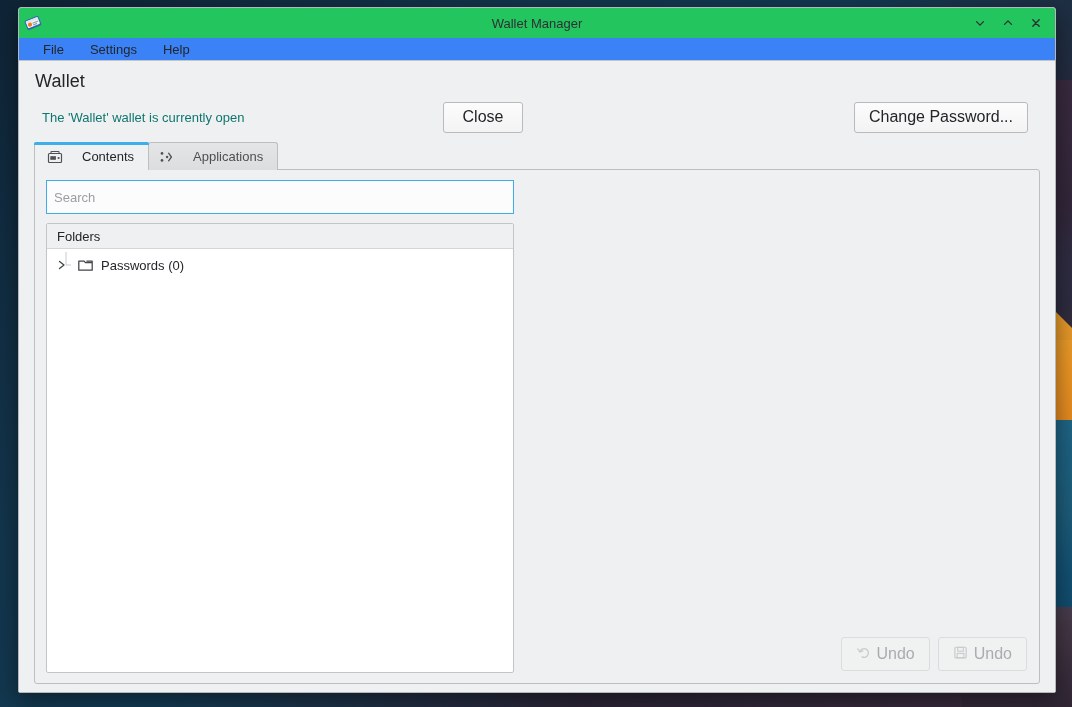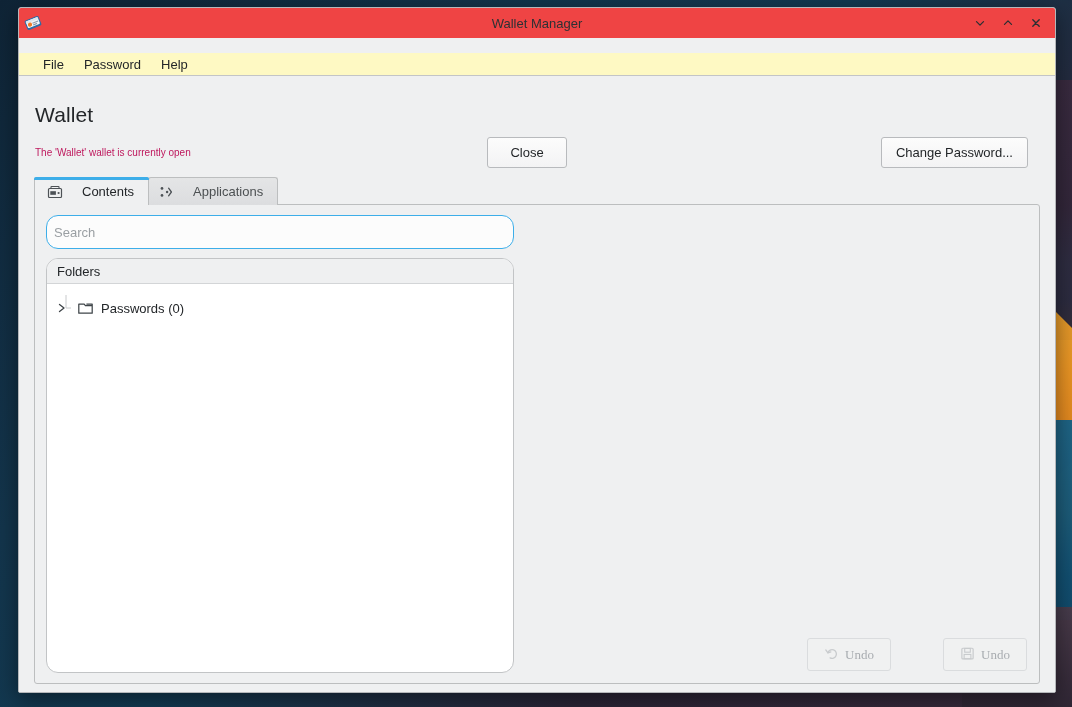--- a/index.html
+++ b/index.html
@@ -57,21 +57,21 @@
     border: 1px solid #b5b7ba;
     border-radius: 3px 3px 2px 2px;
     box-shadow: 0 6px 22px rgba(0,0,0,.45);
     display: flex; flex-direction: column;
     overflow: hidden;
   }
 
   
   .titlebar {
     height: 30px;
-    background: #ef4444;
+    background: #22c55e;
     display: flex; align-items: center;
     position: relative;
     flex: 0 0 auto;
   }
   .titlebar .app-icon {
     width: 18px; height: 18px;
     margin-left: 5px;
     position: relative;
     flex: 0 0 auto;
   }
@@ -90,72 +90,71 @@
   .win-btn {
     width: 26px; height: 24px;
     display: flex; align-items: center; justify-content: center;
     border-radius: 2px;
   }
   .win-btn svg { display: block; }
 
   
   .menubar {
     height: 23px;
-    background: #fef9c3;
+    background: #3b82f6;
     display: flex; align-items: center;
     padding-left: 22px;
-    gap: 16px;
+    gap: 22px;
     border-bottom: 1px solid #c3c5c7;
     flex: 0 0 auto;
-    margin-top: 15px;
   }
   .menubar .menu-item {
     font-size: 13px;
     color: #232629;
     padding: 1px 2px;
   }
 
   
   .win-body {
     flex: 1 1 auto;
     background: #eff0f1;
     padding: 9px 15px 8px 15px;
     display: flex; flex-direction: column;
     min-height: 0;
   }
 
   .page-title {
-    font-size: 21px;
-    color: #232629;
-    margin: 18px 0 0 1px;
+    font-size: 18px;
+    color: #232629;
+    margin: 1px 0 0 1px;
     letter-spacing: .1px;
   }
 
   .header-row {
     height: 46px;
     display: flex; align-items: center;
     position: relative;
     margin-top: 2px;
   }
   .header-status {
-    font-size: 10px;
-    color: #be185d;
-    margin-left: 1px;
+    font-size: 13px;
+    color: #0f766e;
+    margin-left: 8px;
   }
 
   .btn {
     background: linear-gradient(180deg,#fcfcfc,#f3f3f4);
     border: 1px solid #b8babd;
     border-radius: 3px;
     font-family: "Liberation Sans", sans-serif;
-    font-size: 13px;
+    font-size: 16px;
     color: #232629;
     padding: 6px 14px;
     line-height: 1;
-    display: inline-flex; align-items: center; gap: 6px; margin-left: 44px;
+    display: inline-flex; align-items: center; gap: 6px;
   }
   #close-wallet-button {
     position: absolute;
     left: 409px;
     width: 80px;
     justify-content: center;
     height: 31px;
   }
   #change-password-button {
     position: absolute;
@@ -220,41 +219,40 @@
 
   .left-col {
     width: 468px;
     display: flex; flex-direction: column;
     min-height: 0;
   }
 
   #search-input {
     height: 28px;
     border: 1px solid #3daee9;
-    border-radius: 12px;
+    border-radius: 0;
     background: #fcfcfc;
     font-family: "Liberation Sans", sans-serif;
     font-size: 13px;
     color: #232629;
     padding: 16px 7px;
     outline: none;
     width: 100%;
   }
   #search-input::placeholder { color: #9a9fa3; }
 
   .tree-panel {
     margin-top: 9px;
     flex: 1 1 auto;
     border: 1px solid #c2c4c6;
-    border-radius: 12px;
+    border-radius: 2px;
     background: #ffffff;
     display: flex; flex-direction: column;
     min-height: 0;
     overflow: hidden;
-    gap: 8px;
   }
   .tree-header {
     height: 25px;
     background: #eff0f1;
     border-bottom: 1px solid #d3d5d7;
     display: flex; align-items: center;
     padding-left: 10px;
     font-size: 13px;
     color: #232629;
   }
@@ -287,21 +285,20 @@
     right: 2px; bottom: 2px;
     display: flex; gap: 8px;
   }
   .btn.disabled {
     background: #f0f1f1;
     border: 1px solid #dadcde;
     color: #a9adb1;
     padding: 7px 14px;
     min-width: 84px;
     justify-content: center;
-    font-family: Liberation Serif, serif;
   }
   .btn.disabled svg { opacity: .55; }
 </style>
 </head>
 <body>
 
 <div id="desktop">
   <div class="wp-shape-b"></div>
   <div class="wp-shape-a"></div>
   <div class="wp-shape-c"></div>
@@ -338,21 +335,21 @@
       <div class="win-btn">
         <svg width="12" height="12" viewBox="0 0 12 12">
             <path d="M2.8 2.8 L9.2 9.2 M9.2 2.8 L2.8 9.2" fill="none" stroke="#2b2f33" stroke-width="1.4" stroke-linecap="round"></path>
           </svg>
       </div>
     </div>
   </div>
 
   <div class="menubar">
     <div class="menu-item">File</div>
-    <div class="menu-item">Password</div>
+    <div class="menu-item">Settings</div>
     <div class="menu-item">Help</div>
   </div>
 
   <div class="win-body">
 
     <div class="page-title">Wallet</div>
 
     <div class="header-row">
       <div class="header-status">The 'Wallet' wallet is currently open</div>
       <button class="btn" id="close-wallet-button">Close</button>

